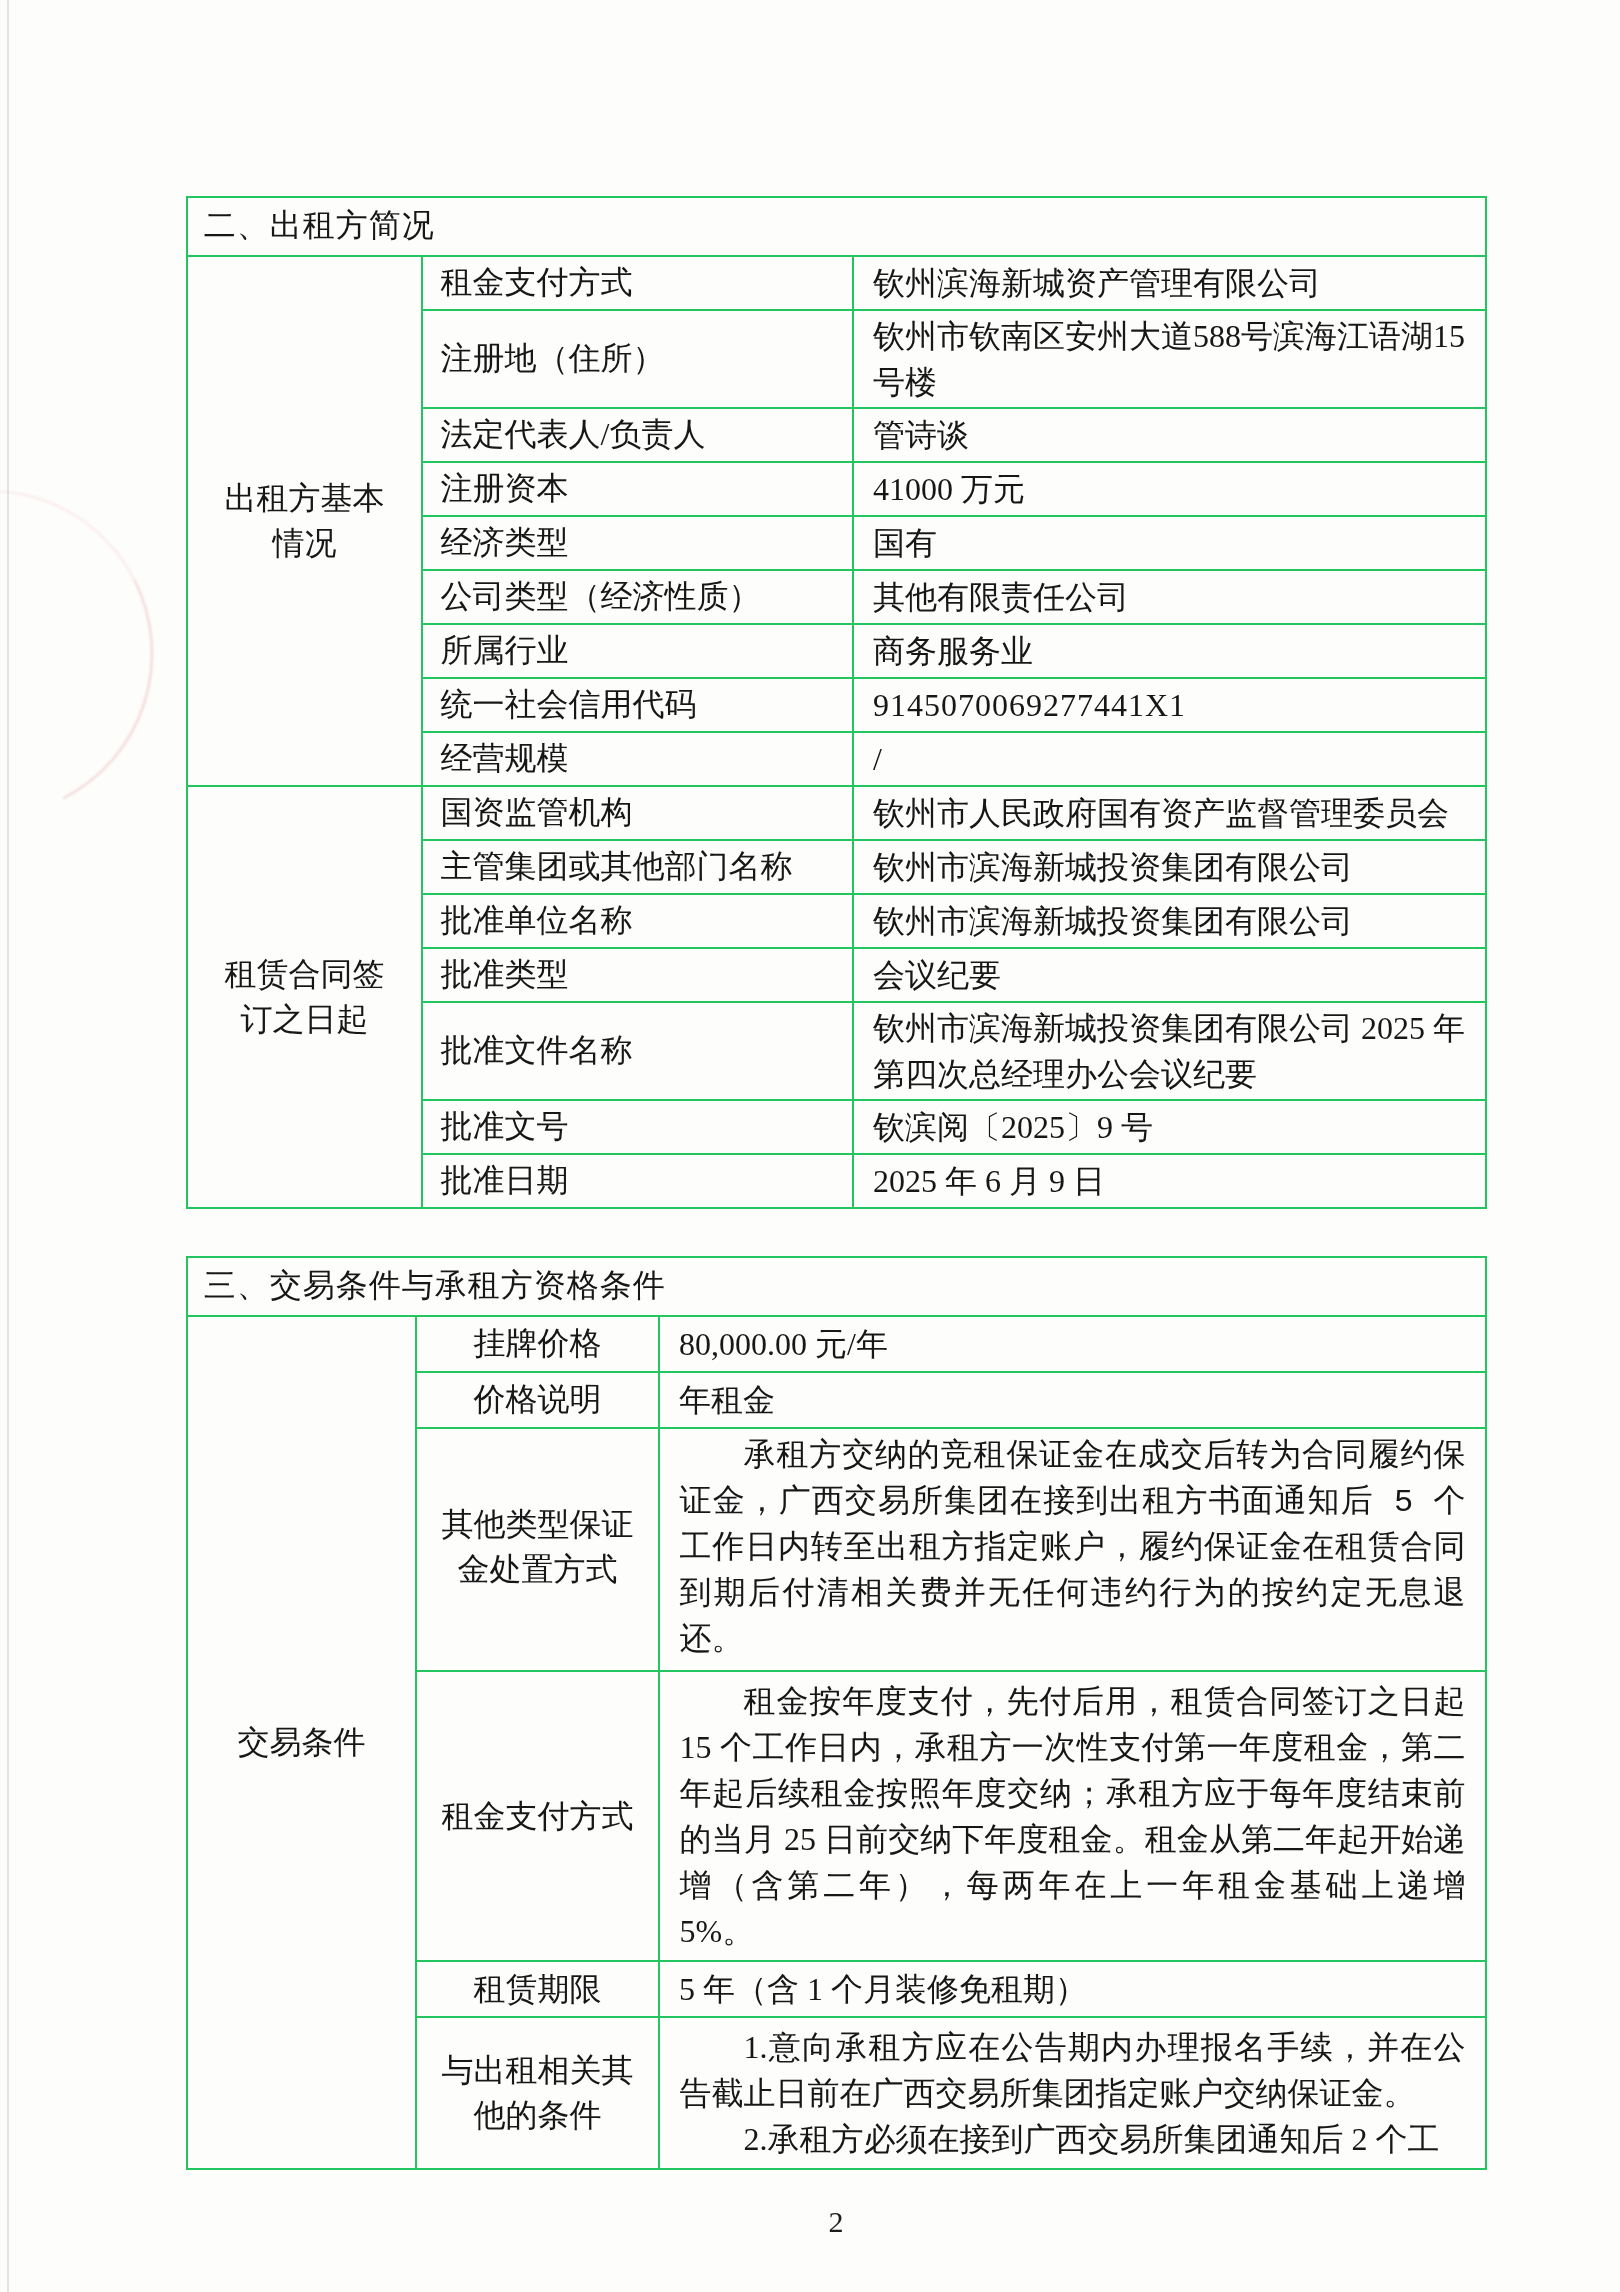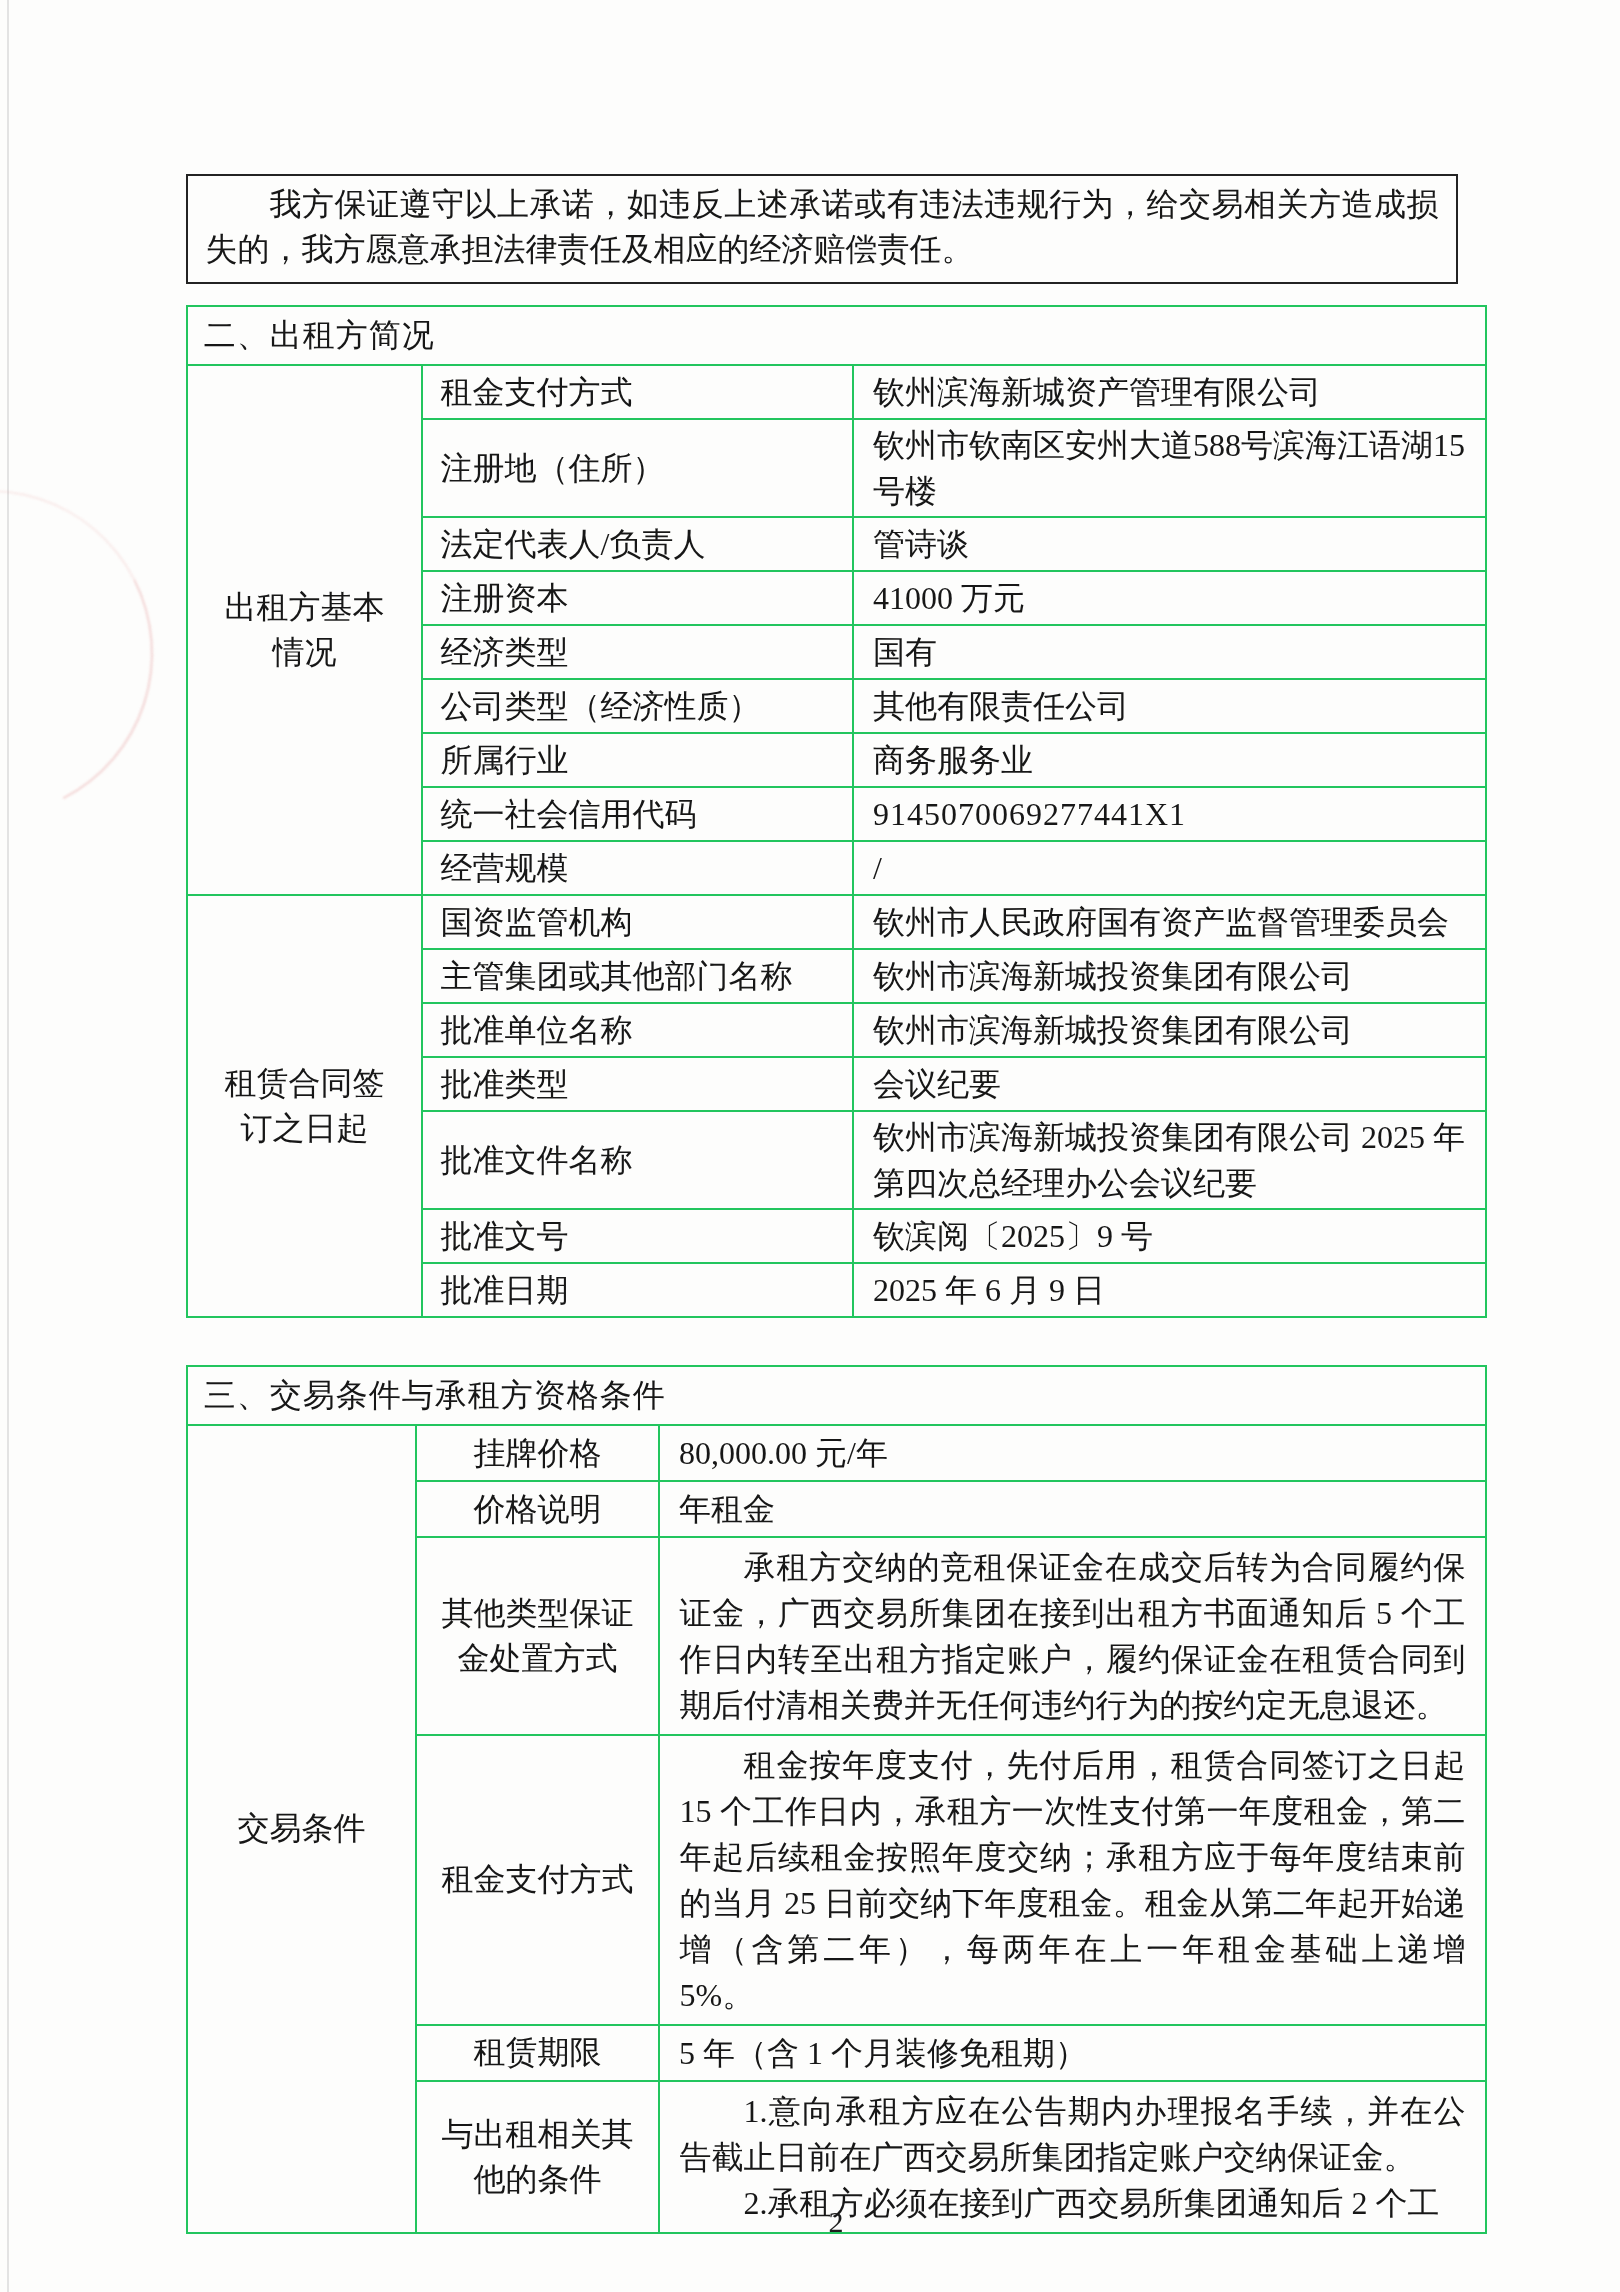--- a/index.html
+++ b/index.html
@@ -26,21 +26,21 @@
   .sec3{margin-top:47px;}
 
   .grp{text-align:center;line-height:45px;padding:0 24px;}
   .fname{padding:0 7.8px 0 17.6px;line-height:43px;}
   .fval{padding:2px 19px;line-height:46px;margin-top:42px;}
   .mono-val{letter-spacing:1px;}
 
   tr.s td{height:54px;}
   tr.d td{height:98px;}
   tr.h76 td{height:56px;}
-  tr.h190 td{height:186px;}
+  tr.h190 td{height:186px;font-family:Liberation Mono, monospace;}
   tr.h235 td{height:230px;}
   tr.h140 td{height:137px;}
 
   .fname3{text-align:center;line-height:45px;padding:0 9.8px;}
   .para{text-align:justify;padding:5.9px 19.6px;vertical-align:middle;}
   .para .p{text-indent:2em;line-height:46px;margin:0;}
 
   
   .pageno{position:absolute;left:186px;top:2205px;width:1300px;text-align:center;
           font-size:30px;color:#1d1d1d;}
@@ -58,23 +58,20 @@
   }
 </style>
 </head>
 <body>
 
 <div class="edge-line"></div>
 <div class="seal"></div>
 
 <div class="content">
 
-  <div class="notice">
-    <p>我方保证遵守以上承诺，如违反上述承诺或有违法违规行为，给交易相关方造成损失的，我方愿意承担法律责任及相应的经济赔偿责任。</p>
-  </div>
 
   <table class="sec2">
     <colgroup>
         <col style="width:235px">
         <col style="width:431px">
         <col style="width:633px">
       </colgroup>
     <tbody>
         <tr class="hdr">
       <td colspan="3">二、出租方简况</td>

